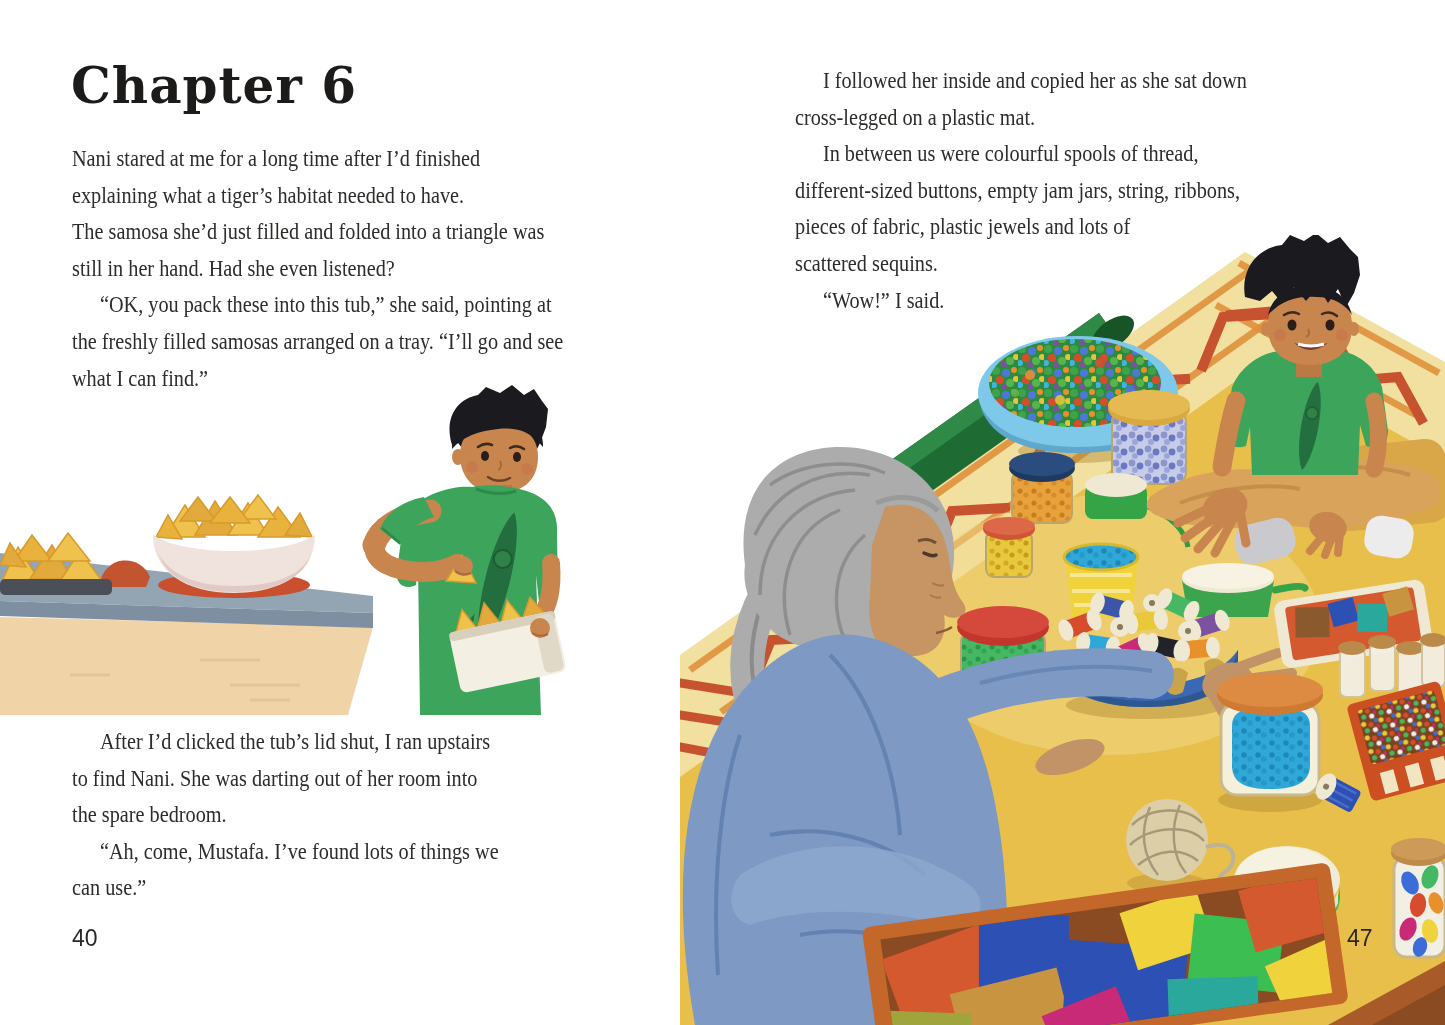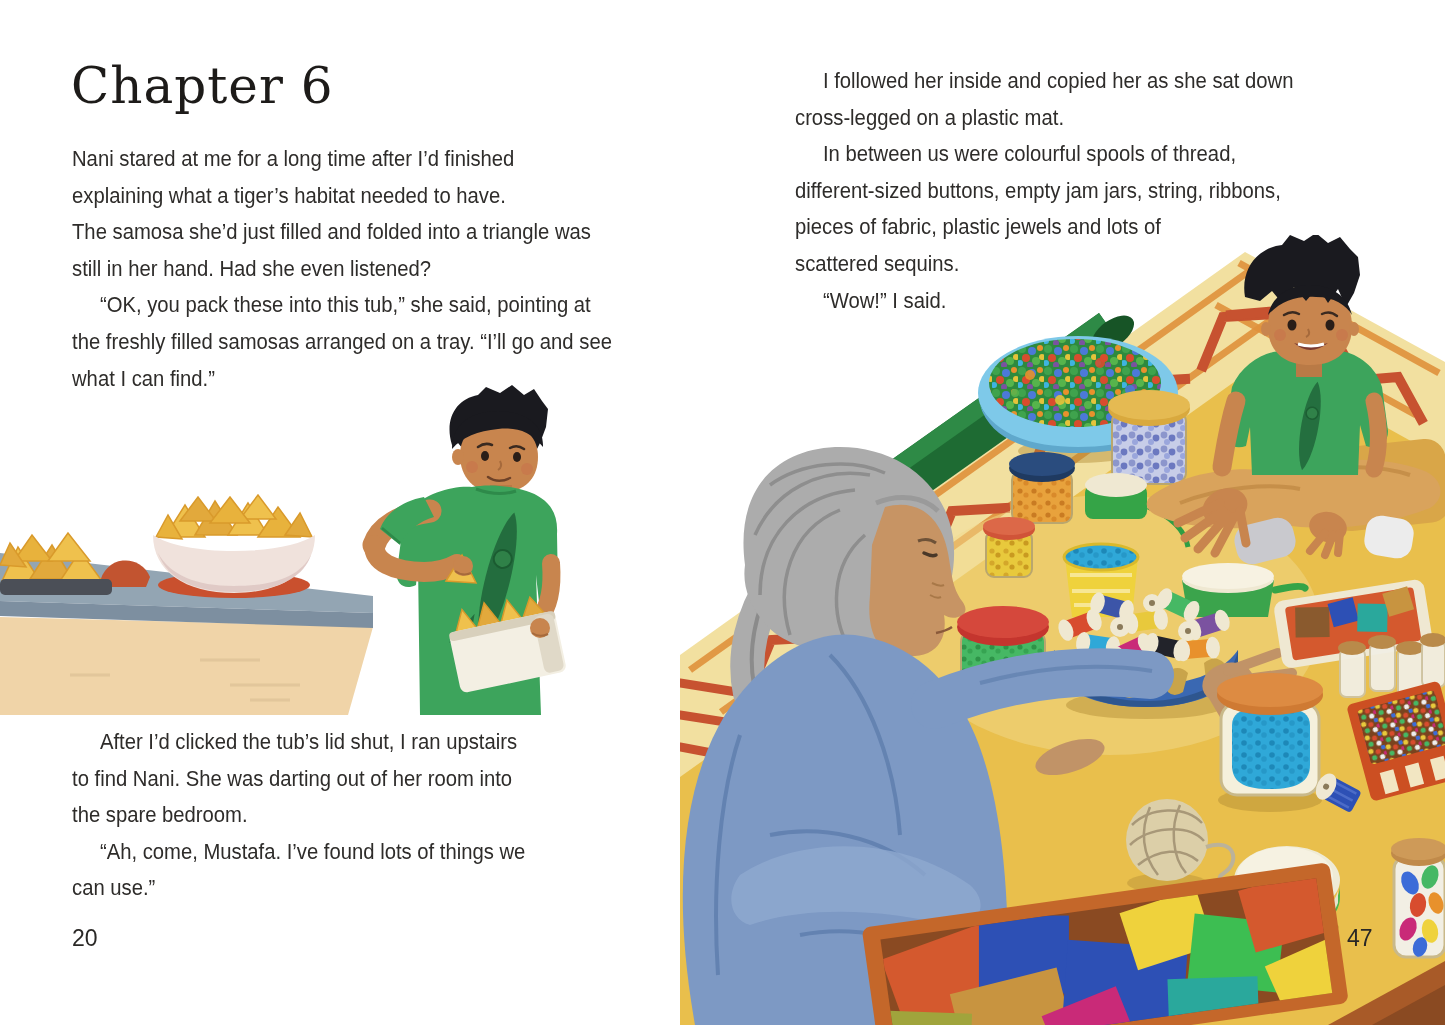--- a/index.html
+++ b/index.html
@@ -5,23 +5,23 @@
   html,body{margin:0;padding:0;}
   body{
     width:1445px;height:1025px;position:relative;overflow:hidden;
     background:#ffffff;color:#2E2C2A;
     font-family:"Liberation Sans","DejaVu Sans",sans-serif;
   }
   .spread{position:absolute;inset:0;}
   .heading{
     position:absolute;left:71px;top:56px;margin:0;
     font-family:"DejaVu Serif","Liberation Serif",serif;
-    font-weight:400;font-size:50px;line-height:60px;color:#1d1b19;letter-spacing:1px;
+    font-weight:700;font-size:50px;line-height:60px;color:#1d1b19;letter-spacing:1px;
   }
-  .textblock{position:absolute;}
+  .textblock{position:absolute;font-family:Liberation Serif, serif;}
   .tb-left-1{left:72px;top:141px;}
   .tb-left-2{left:72px;top:724px;}
   .tb-right-1{left:795px;top:63px;}
   .line{
     white-space:nowrap;font-size:22.5px;line-height:36.6px;
     transform:scaleX(.9);transform-origin:0 50%;color:#2E2C2A;
   }
   .indent{padding-left:31px;}
   .pageno{
     position:absolute;font-size:23px;color:#2a2826;
@@ -50,21 +50,21 @@
   <div class="textblock tb-left-1">
     <div class="line">Nani stared at me for a long time after I’d finished</div>
     <div class="line">explaining what a tiger’s habitat needed to have.</div>
     <div class="line">The samosa she’d just filled and folded into a triangle was</div>
     <div class="line">still in her hand. Had she even listened?</div>
     <div class="line indent">“OK, you pack these into this tub,” she said, pointing at</div>
     <div class="line">the freshly filled samosas arranged on a tray. “I’ll go and see</div>
     <div class="line">what I can find.”</div>
   </div>
 
-  <div class="pageno pageno-left">20</div>
+  <div class="pageno pageno-left">40</div>
 
   <svg class="illus-left" width="575" height="330" viewBox="0 0 575 330">
 
     <g>
       <polygon points="0,232 373,242 348,330 0,330" fill="#F0D4A8"></polygon>
       <path d="M70,290 h40 M200,275 h60 M230,300 h70 M250,315 h40" stroke="#DCC096" stroke-width="3" fill="none" opacity=".7"></path>
       <polygon points="0,168 373,211 373,228 0,216" fill="#93A5B3"></polygon>
       <polygon points="0,216 373,228 373,243 0,231" fill="#7D8FA0"></polygon>
     </g>
 

